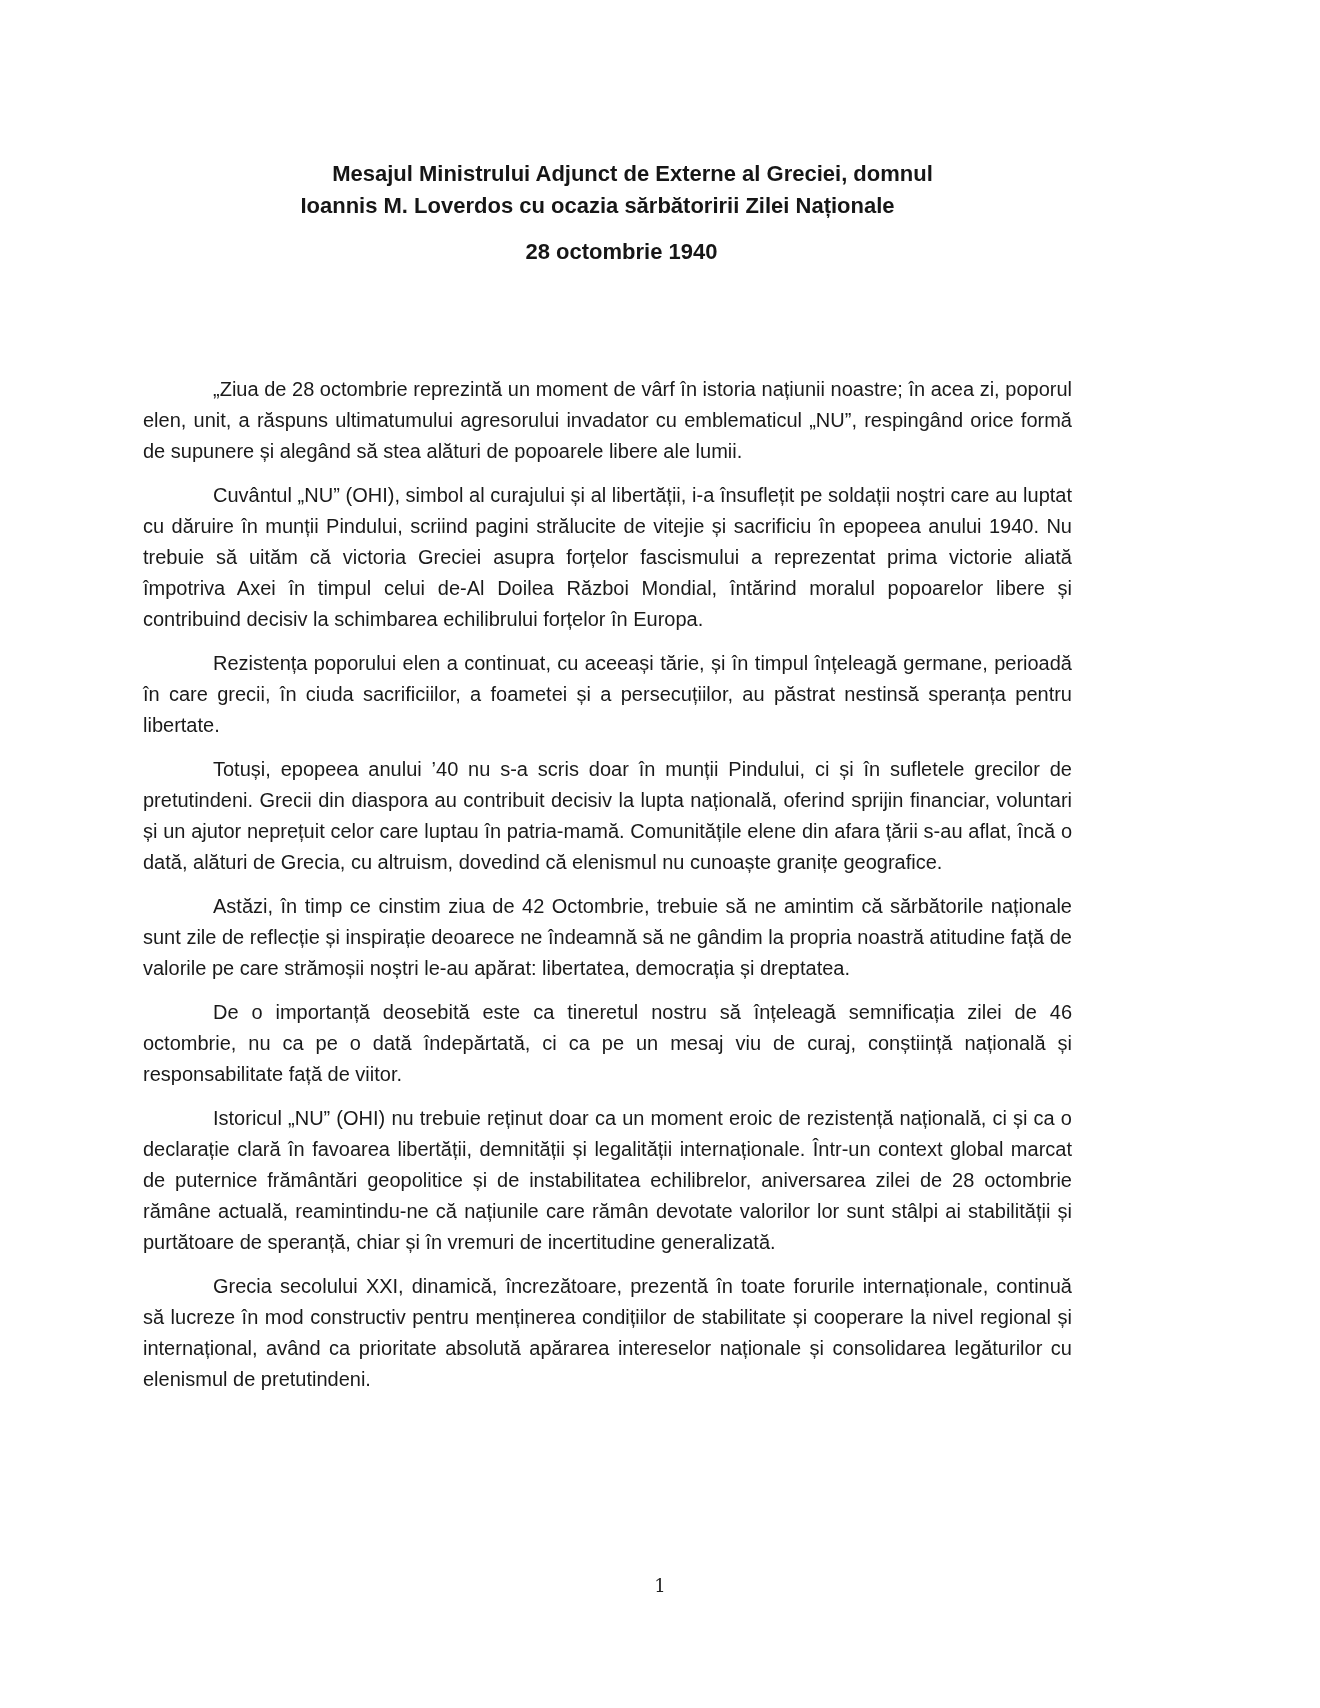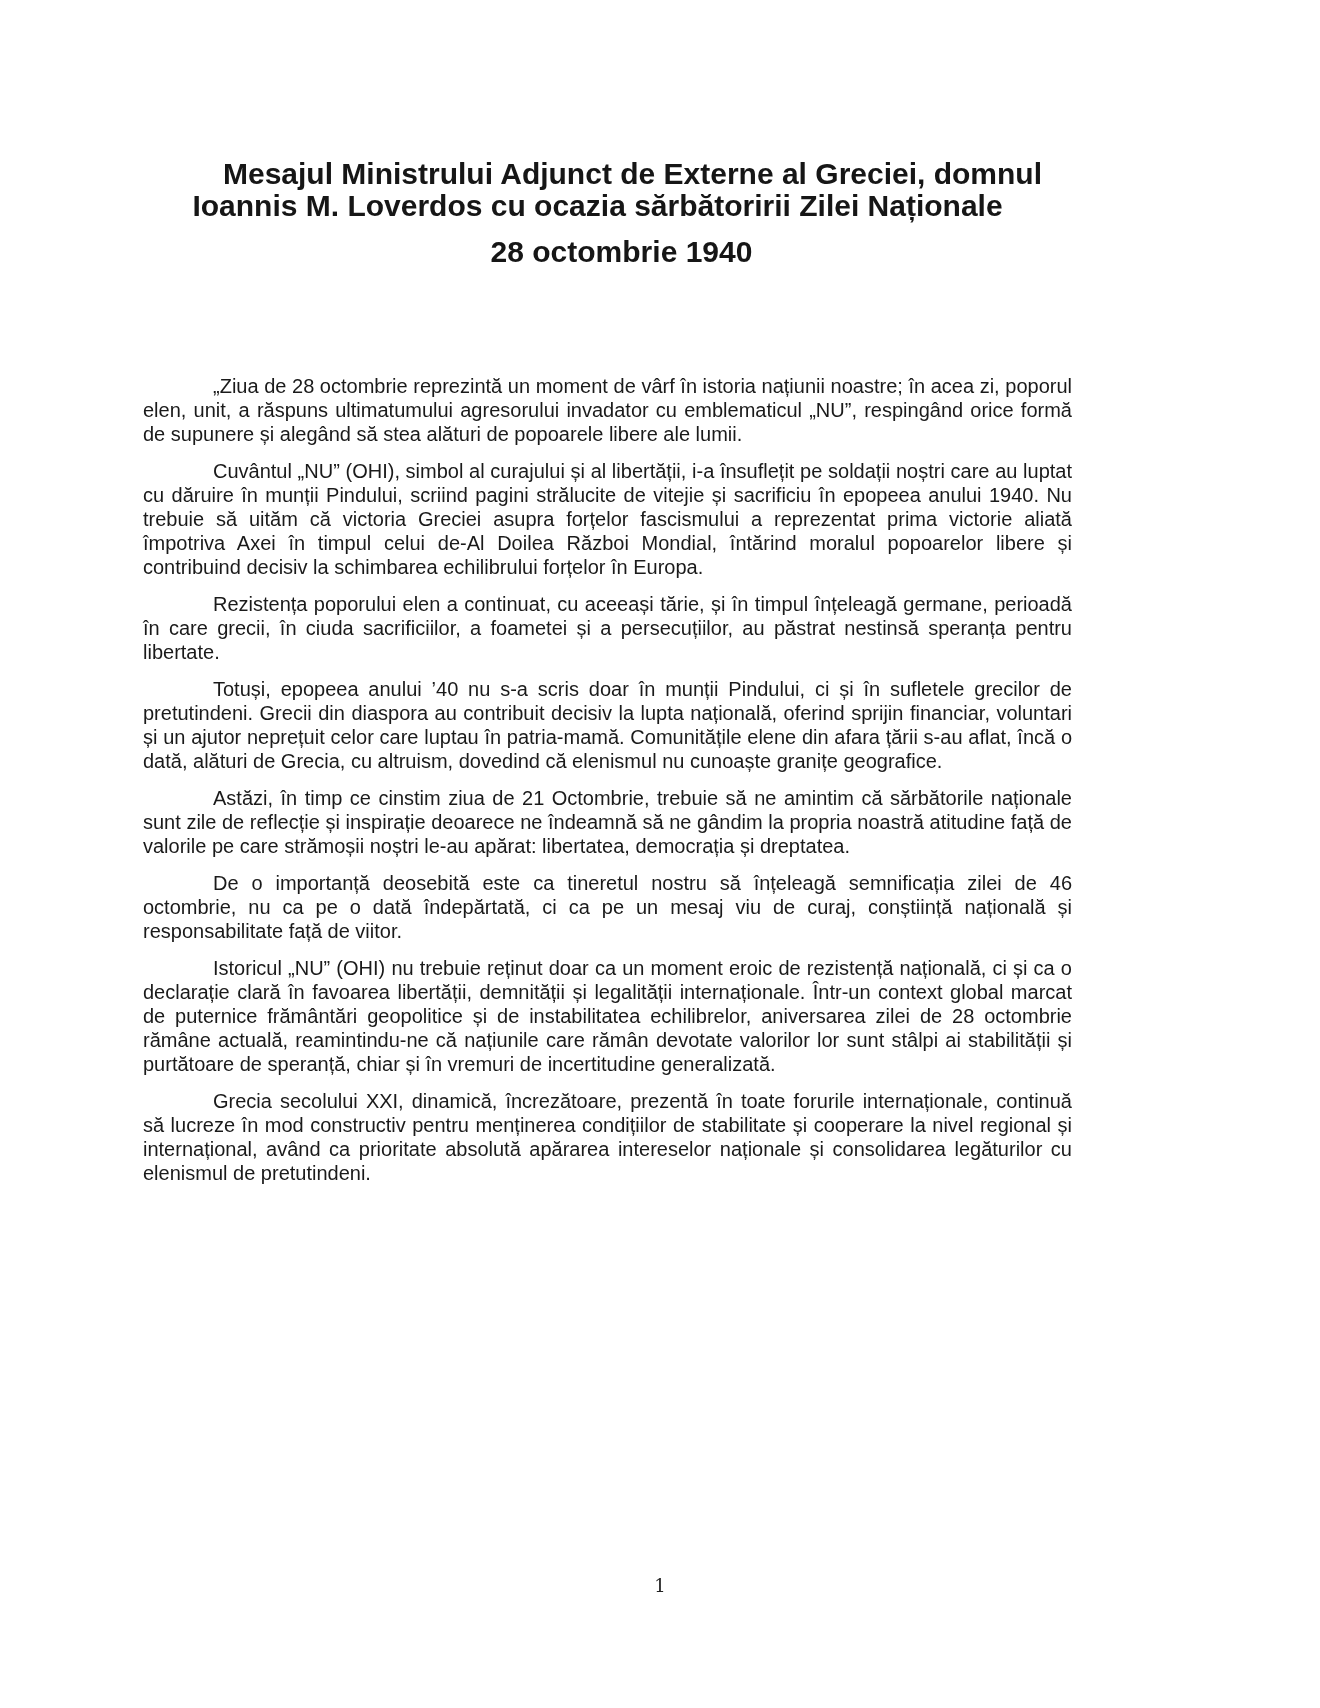--- a/index.html
+++ b/index.html
@@ -23,21 +23,21 @@
       height: 1708px;
       background: #ffffff;
     }
     .title-block {
       position: absolute;
       left: 143px;
       width: 929px;
       top: 158px;
       text-align: center;
       font-weight: bold;
-      font-size: 30px;
+      font-size: 22px;
       line-height: 32px;
       color: #161616;
     }
     .title-line {
       display: block;
       white-space: nowrap;
     }
     .title-line.l1 { padding-left: 50px; }
     .title-line.l2 { padding-right: 0px; margin-left: -20px; }
     .date-line {
@@ -45,21 +45,21 @@
       margin-top: 14px;
       padding-left: 28px;
       text-align: center;
     }
     .body {
       position: absolute;
       left: 143px;
       top: 374px;
       width: 929px;
       font-size: 20px;
-      line-height: 24px;
+      line-height: 31px;
       color: #1a1a1a;
     }
     .para {
       margin: 0 0 13px 0;
       text-align: justify;
       text-indent: 70px;
       hyphens: none;
     }
     .page-number {
       position: absolute;
@@ -81,21 +81,21 @@
     <span class="title-line l1">Mesajul Ministrului Adjunct de Externe al Greciei, domnul</span>
     <span class="title-line l2">Ioannis M. Loverdos cu ocazia sărbătoririi Zilei Naționale</span>
     <span class="title-line date-line">28 octombrie 1940</span>
   </div>
 
   <div class="body">
     <p class="para">„Ziua de 28 octombrie reprezintă un moment de vârf în istoria națiunii noastre; în acea zi, poporul elen, unit, a răspuns ultimatumului agresorului invadator cu emblematicul „NU”, respingând orice formă de supunere și alegând să stea alături de popoarele libere ale lumii.</p>
     <p class="para">Cuvântul „NU” (OHI), simbol al curajului și al libertății, i-a însuflețit pe soldații noștri care au luptat cu dăruire în munții Pindului, scriind pagini strălucite de vitejie și sacrificiu în epopeea anului 1940. Nu trebuie să uităm că victoria Greciei asupra forțelor fascismului a reprezentat prima victorie aliată împotriva Axei în timpul celui de-Al Doilea Război Mondial, întărind moralul popoarelor libere și contribuind decisiv la schimbarea echilibrului forțelor în Europa.</p>
     <p class="para">Rezistența poporului elen a continuat, cu aceeași tărie, și în timpul înțeleagă germane, perioadă în care grecii, în ciuda sacrificiilor, a foametei și a persecuțiilor, au păstrat nestinsă speranța pentru libertate.</p>
     <p class="para">Totuși, epopeea anului ’40 nu s-a scris doar în munții Pindului, ci și în sufletele grecilor de pretutindeni. Grecii din diaspora au contribuit decisiv la lupta națională, oferind sprijin financiar, voluntari și un ajutor neprețuit celor care luptau în patria-mamă. Comunitățile elene din afara țării s-au aflat, încă o dată, alături de Grecia, cu altruism, dovedind că elenismul nu cunoaște granițe geografice.</p>
-    <p class="para">Astăzi, în timp ce cinstim ziua de 21 Octombrie, trebuie să ne amintim că sărbătorile naționale sunt zile de reflecție și inspirație deoarece ne îndeamnă să ne gândim la propria noastră atitudine față de valorile pe care strămoșii noștri le-au apărat: libertatea, democrația și dreptatea.</p>
+    <p class="para">Astăzi, în timp ce cinstim ziua de 42 Octombrie, trebuie să ne amintim că sărbătorile naționale sunt zile de reflecție și inspirație deoarece ne îndeamnă să ne gândim la propria noastră atitudine față de valorile pe care strămoșii noștri le-au apărat: libertatea, democrația și dreptatea.</p>
     <p class="para">De o importanță deosebită este ca tineretul nostru să înțeleagă semnificația zilei de 46 octombrie, nu ca pe o dată îndepărtată, ci ca pe un mesaj viu de curaj, conștiință națională și responsabilitate față de viitor.</p>
     <p class="para">Istoricul „NU” (OHI) nu trebuie reținut doar ca un moment eroic de rezistență națională, ci și ca o declarație clară în favoarea libertății, demnității și legalității internaționale. Într-un context global marcat de puternice frământări geopolitice și de instabilitatea echilibrelor, aniversarea zilei de 28 octombrie rămâne actuală, reamintindu-ne că națiunile care rămân devotate valorilor lor sunt stâlpi ai stabilității și purtătoare de speranță, chiar și în vremuri de incertitudine generalizată.</p>
     <p class="para">Grecia secolului XXI, dinamică, încrezătoare, prezentă în toate forurile internaționale, continuă să lucreze în mod constructiv pentru menținerea condițiilor de stabilitate și cooperare la nivel regional și internațional, având ca prioritate absolută apărarea intereselor naționale și consolidarea legăturilor cu elenismul de pretutindeni.</p>
   </div>
 
   <div class="page-number">1</div>
 
 </div>
 
 </body></html>

